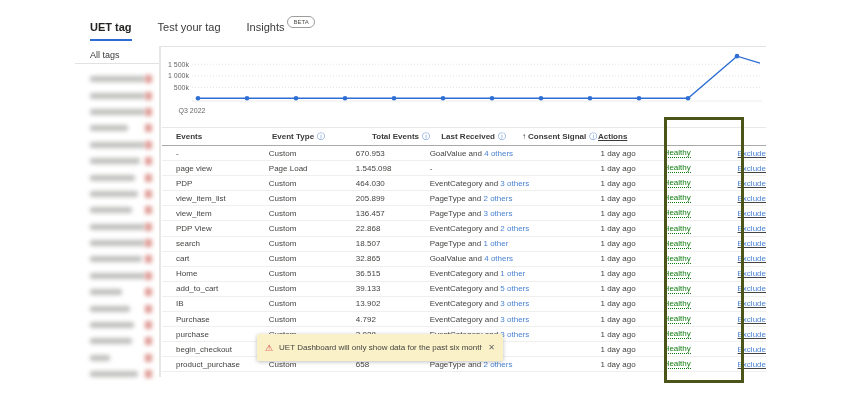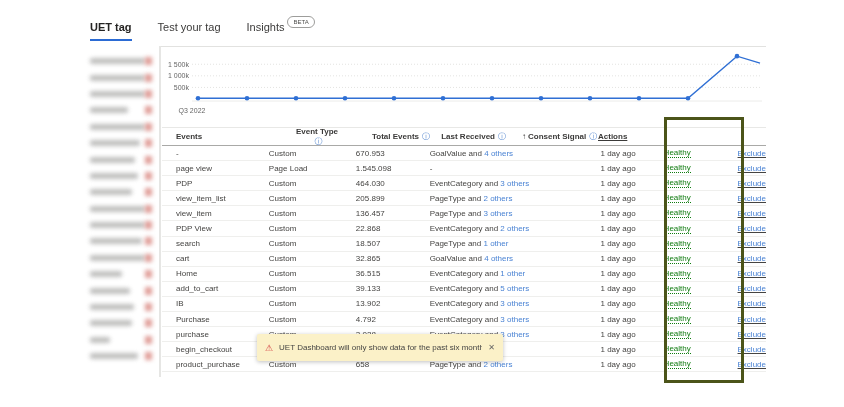--- a/index.html
+++ b/index.html
@@ -28,21 +28,21 @@
 
   
   .main { position:absolute; left:162px; top:47px; width:604px; height:340px; overflow:hidden; background:#fff; }
   .chart-wrap { position:absolute; left:0; top:5px; width:604px; height:74px; }
 
   
   .etable { position:absolute; left:0; top:80px; width:604px; font-size:8px; }
   .t-header { display:flex; height:19px; align-items:center; border-top:1px solid #e8e8e6; border-bottom:1px solid #a9a9a7; font-weight:bold; color:#3b3a39; }
   .t-row { display:flex; height:15.1px; align-items:center; border-bottom:1px solid #efefed; color:#454442; }
   .c1 { width:110px; padding-left:14px; }
-  .c2 { width:90px;flex-direction:column; }
+  .c2 { width:90px; }
   .c3 { width:68px; text-align:left; justify-content:flex-end; }
   .c4 { width:157px; padding-left:8px; }
   .c5 { width:78px; text-align:right; justify-content:flex-end; padding-right:2px; }
   .t-row .c5 { padding-right:14px; }
   .c6 { width:77px; padding-left:14px; }
   .c7 { flex:1; padding-left:13px; white-space:nowrap;text-decoration:underline; }
   .hcell { display:flex; align-items:center; white-space:nowrap; }
   .info-icon { color:#5b8bd0; font-size:8px; margin-left:3px; cursor:pointer; font-weight:normal; }
   .info-icon::before { content:"ⓘ"; }
   .sort-arrow { margin-right:2px; font-weight:normal; color:#3b3a39; }
@@ -69,20 +69,21 @@
   <div class="tabs">
     <div class="tab active">UET tag</div>
     <div class="tab">Test your tag</div>
     <div class="tab"><span>Insights</span><span class="beta-badge">BETA</span></div>
   </div>
 
 
   <div class="top-divider"></div>
 
   <div class="sidebar">
+    <div class="all-tags">All tags</div>
     <div class="tag-list" id="tag-list">
         <div class="tag-item">
           <div class="tag-bar" style="width: 60px;"></div>
           <div class="tag-alert-icon"></div>
         </div>
         <div class="tag-item">
           <div class="tag-bar" style="width: 66px;"></div>
           <div class="tag-alert-icon"></div>
         </div>
         <div class="tag-item">

